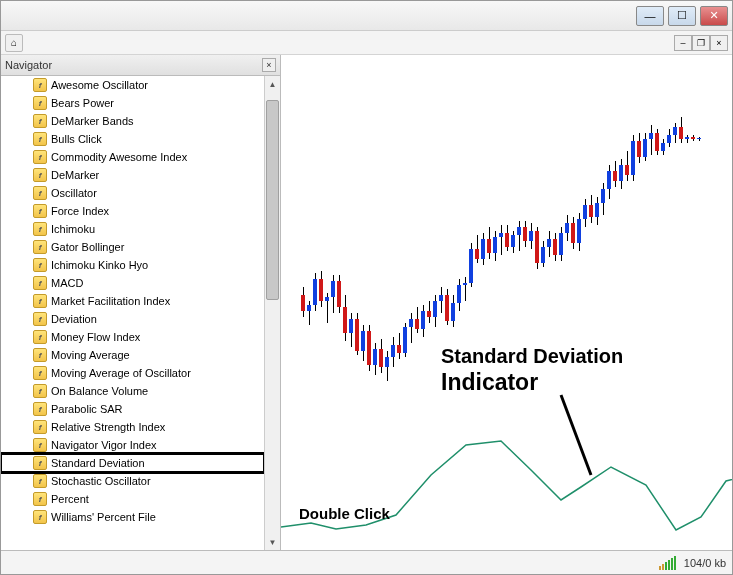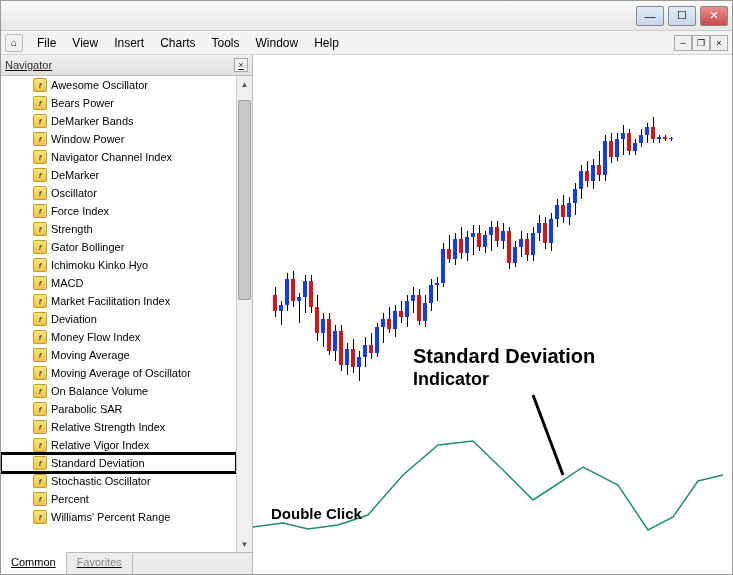--- a/index.html
+++ b/index.html
@@ -9,21 +9,21 @@
   .titlebar .btn { width: 28px; height: 20px; border: 1px solid #888; border-radius: 2px; display: inline-flex; align-items: center; justify-content: center; font-size: 11px; cursor: pointer; }
   .btn-min { background: linear-gradient(#e0ecf8,#c8d8ea); }
   .btn-max { background: linear-gradient(#e0ecf8,#c8d8ea); }
   .btn-close { background: linear-gradient(#e89090,#c94b4b); color:#fff; }
   .menubar { height: 24px; display: flex; align-items: center; padding: 0 4px; gap: 2px; background: #f4f4f4; border-bottom: 1px solid #d4d4d4; }
   .menubar .app-icon { width:18px; height:18px; background:#f0f0f0; border:1px solid #bbb; border-radius:2px; display:inline-flex; align-items:center; justify-content:center; font-size:10px; margin-right:4px; }
   .menubar .menu-item { padding: 2px 8px; cursor: pointer; color:#000; }
   .menubar .mdi-controls { margin-left:auto; display:flex; gap:0; }
   .menubar .mdi-controls .mdi { width:18px; height:16px; border:1px solid #aaa; background:#f0f0f0; display:inline-flex; align-items:center; justify-content:center; font-size:9px; cursor:pointer; }
   .body-row { flex:1; display:flex; min-height:0; }
-  .navigator { width: 252px; border-right: 1px solid #bbb; display:flex; flex-direction:column; background:#fff;text-decoration:underline; }
+  .navigator { width: 280px; border-right: 1px solid #bbb; display:flex; flex-direction:column; background:#fff; }
   .nav-header { height:21px; background: linear-gradient(#f0f0f0,#e0e0e0); border-bottom:1px solid #bbb; display:flex; align-items:center; padding:0 4px; font-size:11px; color:#333; }
   .nav-header .nav-close { margin-left:auto; width:14px; height:14px; background:#efefef; border:1px solid #aaa; display:inline-flex; align-items:center; justify-content:center; font-size:9px; cursor:pointer; }
   .nav-tree { flex:1; overflow:hidden; position:relative; }
   .tree-items { position:absolute; left:0; right:16px; top:0; bottom:0; overflow:hidden; }
   .tree-item { height:18px; display:flex; align-items:center; padding-left:32px; font-size:11px; white-space:nowrap; cursor:pointer; color:#000; }
   .tree-item .icon { width:14px; height:14px; margin-right:4px; background:linear-gradient(#ffe47a,#f2c44a); border:1px solid #c49b2a; border-radius:2px; display:inline-flex; align-items:center; justify-content:center; font-size:8px; font-style:italic; font-weight:bold; color:#555; }
   .tree-item.highlight { outline:3px solid #000; outline-offset:-1px; z-index:5; background:#fff; }
   .vscroll { position:absolute; right:0; top:0; bottom:0; width:16px; background:#f0f0f0; border-left:1px solid #ccc; }
   .vscroll .thumb { position:absolute; left:1px; right:1px; top:24px; height:200px; background:#c8c8c8; border:1px solid #a0a0a0; border-radius:2px; }
   .vscroll .arrow { position:absolute; left:0; right:0; height:16px; display:flex; align-items:center; justify-content:center; font-size:8px; color:#555; }
@@ -48,21 +48,20 @@
 <div class="window">
 
   <div class="titlebar">
     <div class="btn btn-min">—</div>
     <div class="btn btn-max">☐</div>
     <div class="btn btn-close">✕</div>
   </div>
 
   <div class="menubar">
     <span class="app-icon">⌂</span>
-    <span id="menu-container"><span class="menu-item">File</span><span class="menu-item">View</span><span class="menu-item">Insert</span><span class="menu-item">Charts</span><span class="menu-item">Tools</span><span class="menu-item">Window</span><span class="menu-item">Help</span></span>
     <div class="mdi-controls">
       <span class="mdi">–</span>
       <span class="mdi">❐</span>
       <span class="mdi">×</span>
     </div>
   </div>
 
   <div class="body-row">
 
     <div class="navigator">
@@ -79,41 +78,41 @@
             <div class="tree-item">
               <span class="icon">f</span>
               <span>Bears Power</span>
             </div>
             <div class="tree-item">
               <span class="icon">f</span>
               <span>DeMarker Bands</span>
             </div>
             <div class="tree-item">
               <span class="icon">f</span>
-              <span>Window Power</span>
-            </div>
-            <div class="tree-item">
-              <span class="icon">f</span>
-              <span>Navigator Channel Index</span>
+              <span>Bulls Click</span>
+            </div>
+            <div class="tree-item">
+              <span class="icon">f</span>
+              <span>Commodity Awesome Index</span>
             </div>
             <div class="tree-item">
               <span class="icon">f</span>
               <span>DeMarker</span>
             </div>
             <div class="tree-item">
               <span class="icon">f</span>
               <span>Oscillator</span>
             </div>
             <div class="tree-item">
               <span class="icon">f</span>
               <span>Force Index</span>
             </div>
             <div class="tree-item">
               <span class="icon">f</span>
-              <span>Strength</span>
+              <span>Ichimoku</span>
             </div>
             <div class="tree-item">
               <span class="icon">f</span>
               <span>Gator Bollinger</span>
             </div>
             <div class="tree-item">
               <span class="icon">f</span>
               <span>Ichimoku Kinko Hyo</span>
             </div>
             <div class="tree-item">
@@ -147,57 +146,53 @@
             <div class="tree-item">
               <span class="icon">f</span>
               <span>Parabolic SAR</span>
             </div>
             <div class="tree-item">
               <span class="icon">f</span>
               <span>Relative Strength Index</span>
             </div>
             <div class="tree-item">
               <span class="icon">f</span>
-              <span>Relative Vigor Index</span>
+              <span>Navigator Vigor Index</span>
             </div>
             <div class="tree-item highlight">
               <span class="icon">f</span>
               <span>Standard Deviation</span>
             </div>
             <div class="tree-item">
               <span class="icon">f</span>
               <span>Stochastic Oscillator</span>
             </div>
             <div class="tree-item">
               <span class="icon">f</span>
               <span>Percent</span>
             </div>
             <div class="tree-item">
               <span class="icon">f</span>
-              <span>Williams' Percent Range</span>
+              <span>Williams' Percent File</span>
             </div>
           </div>
         <div class="vscroll">
           <div class="arrow up">▲</div>
           <div class="thumb"></div>
           <div class="arrow down">▼</div>
         </div>
       </div>
-      <div class="nav-tabs">
-        <div class="tab active">Common</div>
-        <div class="tab inactive">Favorites</div>
-      </div>
     </div>
 
     <div class="chart-area" id="chart-area">
       <svg id="indicator-svg" width="480" height="500" style="position:absolute;left:0;top:0;">
           <polyline points="0,472 30,468 55,474 85,470 115,460 150,420 185,390 220,386 250,415 280,445 300,432 330,412 365,430 395,475 420,462 445,426 470,420" fill="none" stroke="#1f8f6a" stroke-width="1.5"></polyline>
         </svg>
       <div class="annotation" style="left:160px; top:290px; font-size:20px;">Standard Deviation</div>
-      <div class="annotation" style="left:160px; top:314px; font-size:18px;">Indicator</div>
+      <div class="annotation" style="left:160px; top:314px; font-size:23px;">Indicator</div>
       <div class="annotation" style="left:18px; top:450px; font-size:15px;">Double Click</div>
       <svg width="480" height="500" style="position:absolute;left:0;top:0;pointer-events:none;">
         <line x1="280" y1="340" x2="310" y2="420" stroke="#000" stroke-width="3"></line>
       </svg>
     <div class="candlestick" style="left: 20px;">
           <div class="wick" style="top: 232px; height: 30px;"></div>
           <div class="body" style="top: 240px; height: 16px; background: rgb(208, 24, 24);"></div>
         </div>
         <div class="candlestick" style="left: 26px;">
           <div class="wick" style="top: 246px; height: 24px;"></div>
@@ -460,14 +455,26 @@
           <div class="body" style="top: 82px; height: 2px; background: rgb(208, 24, 24);"></div>
         </div>
         <div class="candlestick" style="left: 416px;">
           <div class="wick" style="top: 82px; height: 4px;"></div>
           <div class="body" style="top: 83px; height: 1px; background: rgb(16, 64, 224);"></div>
         </div>
       </div>
 
   </div>
 
+  <div class="statusbar">
+    <div class="spacer"></div>
+    <div class="conn-bars">
+      <span style="height:4px;background:#c93;"></span>
+        <span style="height:6px;background:#c93;"></span>
+      <span style="height:8px;"></span>
+        <span style="height:10px;"></span>
+      <span style="height:12px;"></span>
+        <span style="height:14px;"></span>
+    </div>
+    <span>104/0 kb</span>
+  </div>
 
 </div>
 
 </body></html>

